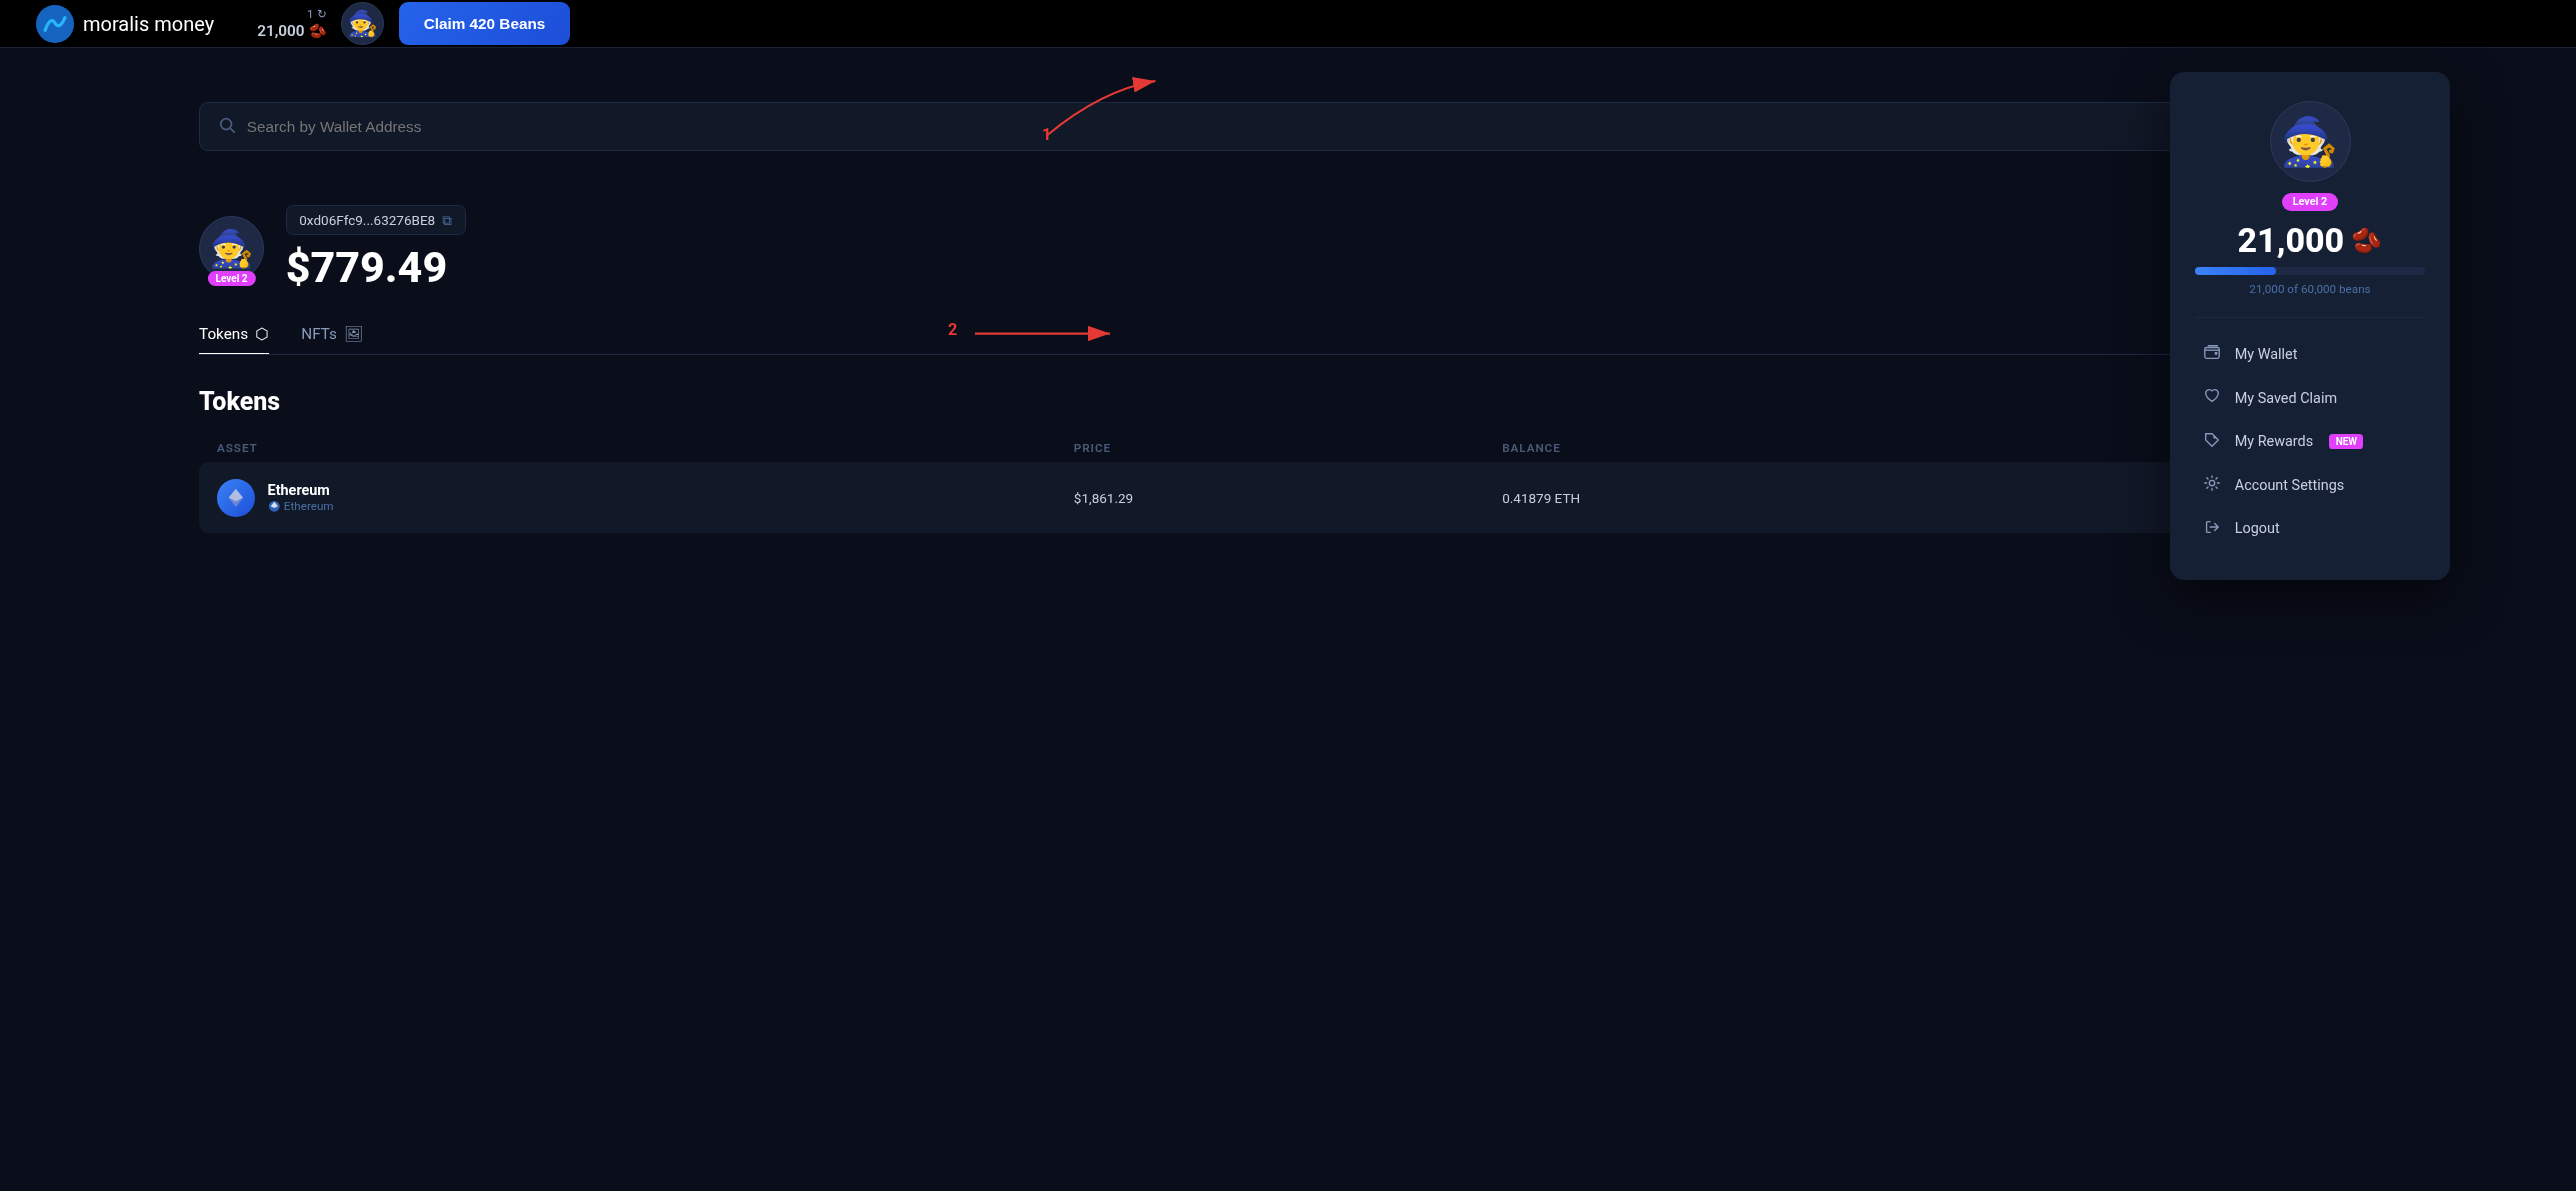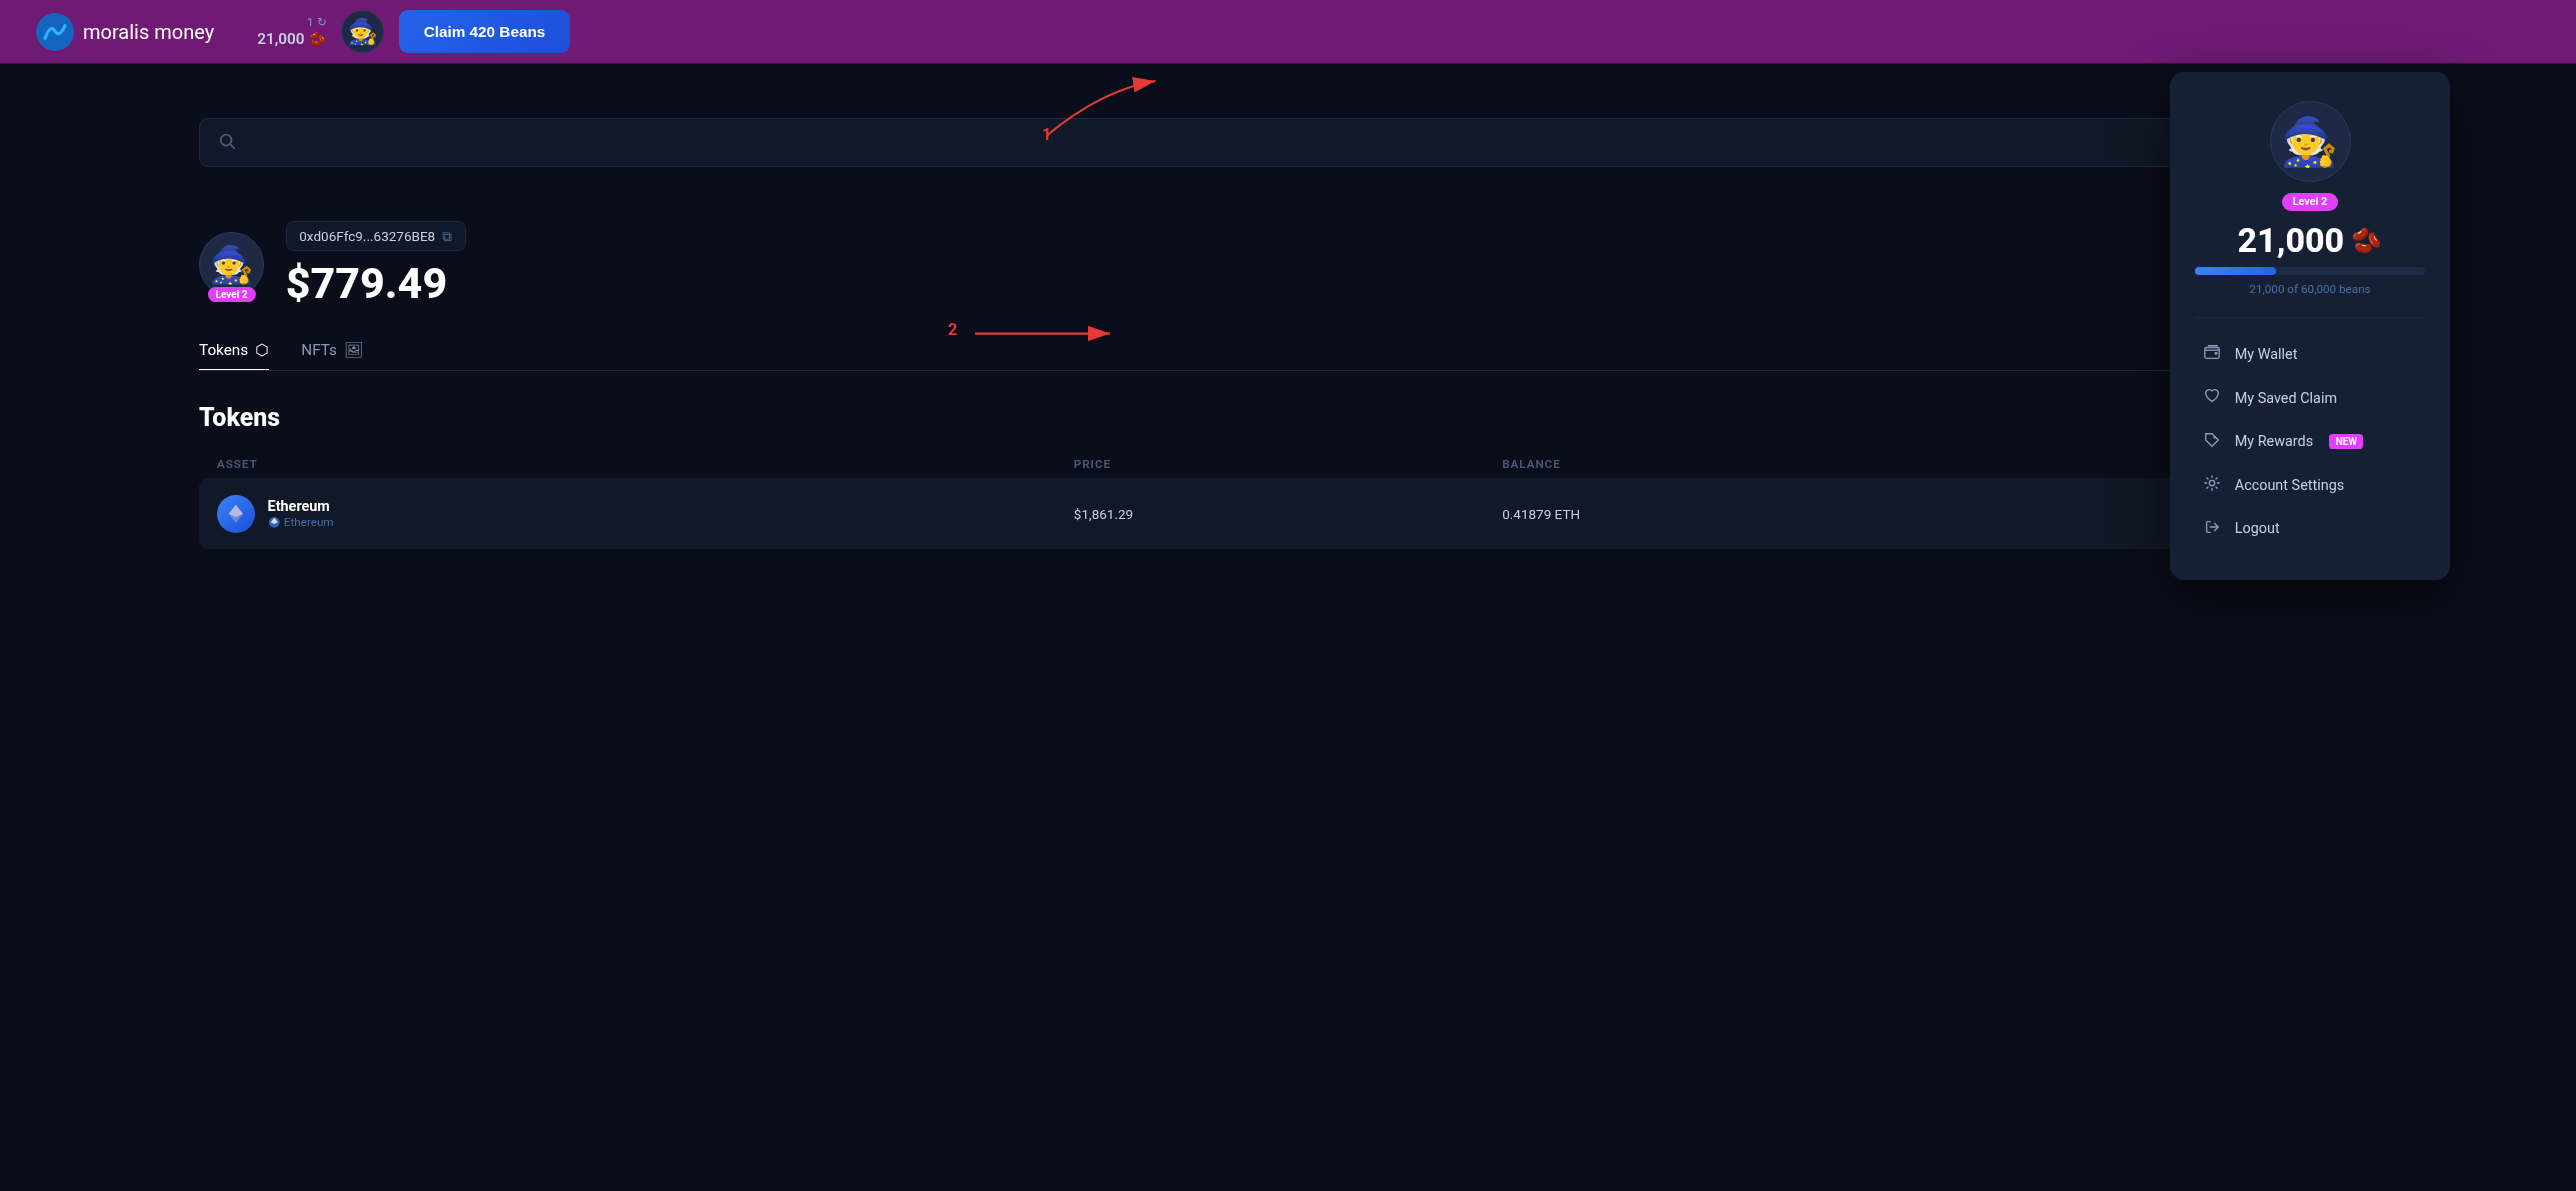--- a/index.html
+++ b/index.html
@@ -9,22 +9,22 @@
       color: #fff;
       min-height: 100vh;
       overflow-x: hidden;
     }
 
     
     .navbar {
       display: flex;
       align-items: center;
       padding: 0 36px;
-      height: 64px;
-      background: #701a75;
+      height: 48px;
+      background: #000000;
       border-bottom: 0.9px solid #1a2035;
       position: relative;
       z-index: 10;
     }
     .logo-area {
       display: flex;
       align-items: center;
       gap: 9px;
       margin-right: 43px;
     }
@@ -407,20 +407,21 @@
 
 <div class="main">
 
   <div class="search-bar">
     <span class="search-icon-svg">
       <svg width="18" height="18" viewBox="0 0 20 20" fill="none">
         <circle cx="9" cy="9" r="6" stroke="#4a5a7a" stroke-width="2"></circle>
         <line x1="14" y1="14" x2="18" y2="18" stroke="#4a5a7a" stroke-width="2" stroke-linecap="round"></line>
       </svg>
     </span>
+    <input class="search-input" type="text" placeholder="Search by Wallet Address" style="">
   </div>
 
   <div class="wallet-header">
     <div class="wallet-avatar">
       <span>🧙</span>
       <span class="level-badge">Level 2</span>
     </div>
     <div class="wallet-info">
       <div class="wallet-address">
         <span>0xd06Ffc9...63276BE8</span>

